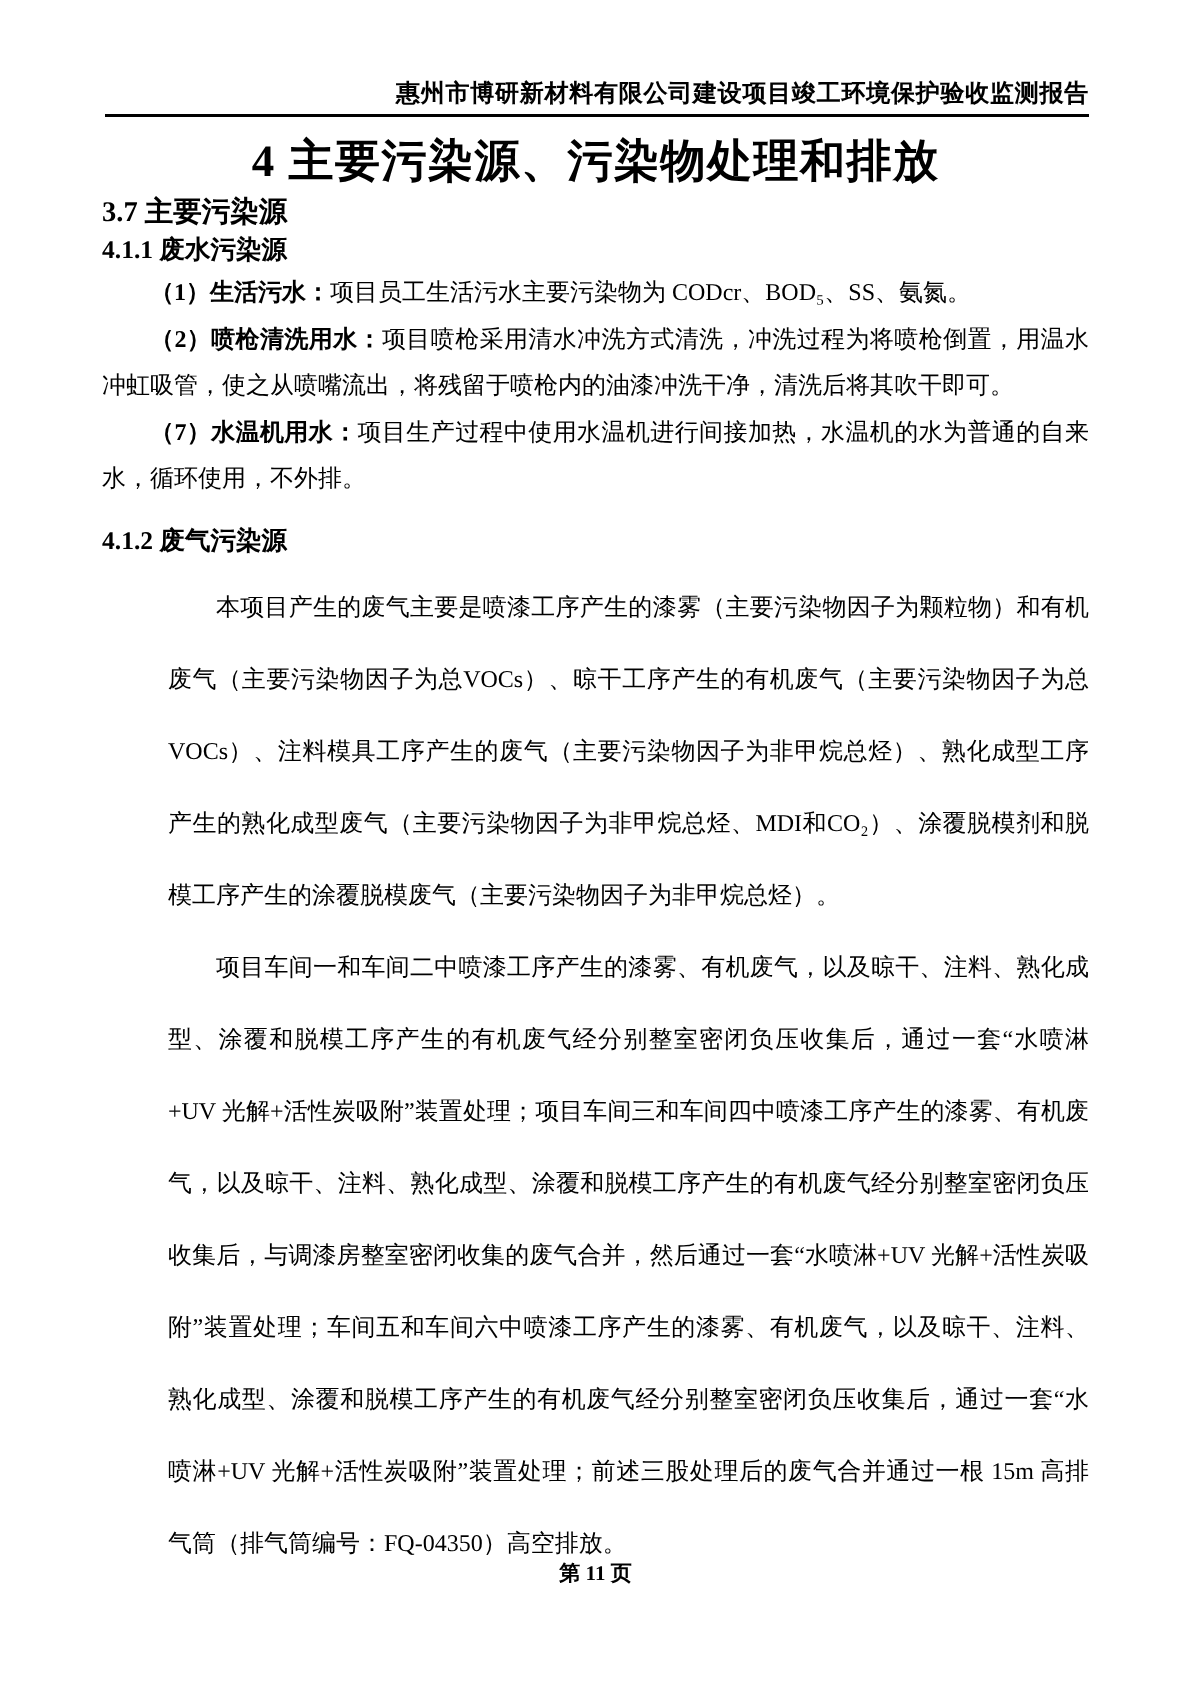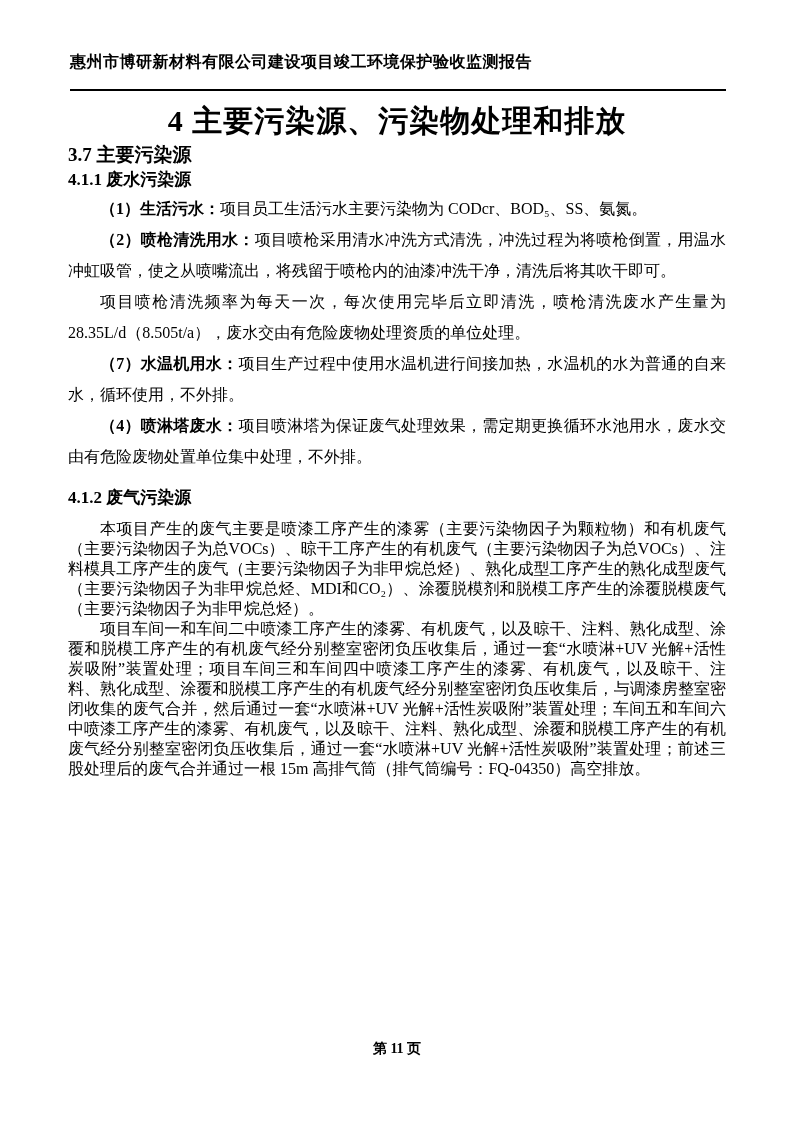--- a/index.html
+++ b/index.html
@@ -12,25 +12,25 @@
     width: 794px;
     height: 1123px;
     background: #ffffff;
     color: #000000;
     font-family: "Liberation Serif", "DejaVu Serif", serif;
     overflow: hidden;
     box-sizing: border-box;
   }
   .header {
     margin: 52px 68px 0 70px;
-    text-align: left;
+    text-align: right;
     font-size: 16px;
     font-weight: bold;
     letter-spacing: 0.5px;
-    padding-bottom: 16px;
+    padding-bottom: 3px;
     border-bottom: 2px solid #000000;
   }
   .chapter-title {
     font-size: 30px;
     font-weight: bold;
     text-align: center;
     letter-spacing: 1px;
     margin: 12px 68px 4px 68px;
     line-height: 1.2;
   }
@@ -53,21 +53,22 @@
     margin: 16px 0 10px 0;
   }
   p.body {
     font-size: 16px;
     line-height: 31px;
     margin: 0;
     text-align: justify;
     text-indent: 2em;
   }
   .sec-gas p.body {
-    line-height: 20px;
+    line-height: 48px;
+    margin-left: 44px;
   }
   .lead {
     font-weight: bold;
   }
   .footer {
     position: absolute;
     left: 0;
     right: 0;
     top: 1040px;
     text-align: center;
@@ -91,25 +92,23 @@
     <div class="h2">3.7 主要污染源</div>
 
     <div class="sec-ww">
       <div class="h3">4.1.1 废水污染源</div>
 
       <p class="body"><span class="lead">（1）生活污水：</span><span>项目员工生活污水主要污染物为 CODcr、BOD₅、SS、氨氮。</span></p>
 
 
       <p class="body"><span class="lead">（2）喷枪清洗用水：</span><span>项目喷枪采用清水冲洗方式清洗，冲洗过程为将喷枪倒置，用温水冲虹吸管，使之从喷嘴流出，将残留于喷枪内的油漆冲洗干净，清洗后将其吹干即可。</span></p>
 
-      <p class="body"><span class="lead"></span><span>项目喷枪清洗频率为每天一次，每次使用完毕后立即清洗，喷枪清洗废水产生量为 28.35L/d（8.505t/a），废水交由有危险废物处理资质的单位处理。</span></p>
 
       <p class="body"><span class="lead">（7）水温机用水：</span><span>项目生产过程中使用水温机进行间接加热，水温机的水为普通的自来水，循环使用，不外排。</span></p>
 
-      <p class="body"><span class="lead">（4）喷淋塔废水：</span><span>项目喷淋塔为保证废气处理效果，需定期更换循环水池用水，废水交由有危险废物处置单位集中处理，不外排。</span></p>
     </div>
 
     <div class="sec-gas">
       <div class="h3 gas">4.1.2 废气污染源</div>
 
       <p class="body"><span class="lead"></span><span>本项目产生的废气主要是喷漆工序产生的漆雾（主要污染物因子为颗粒物）和有机废气（主要污染物因子为总VOCs）、晾干工序产生的有机废气（主要污染物因子为总VOCs）、注料模具工序产生的废气（主要污染物因子为非甲烷总烃）、熟化成型工序产生的熟化成型废气（主要污染物因子为非甲烷总烃、MDI和CO₂）、涂覆脱模剂和脱模工序产生的涂覆脱模废气（主要污染物因子为非甲烷总烃）。</span></p>
 
       <p class="body"><span class="lead"></span><span>项目车间一和车间二中喷漆工序产生的漆雾、有机废气，以及晾干、注料、熟化成型、涂覆和脱模工序产生的有机废气经分别整室密闭负压收集后，通过一套“水喷淋+UV 光解+活性炭吸附”装置处理；项目车间三和车间四中喷漆工序产生的漆雾、有机废气，以及晾干、注料、熟化成型、涂覆和脱模工序产生的有机废气经分别整室密闭负压收集后，与调漆房整室密闭收集的废气合并，然后通过一套“水喷淋+UV 光解+活性炭吸附”装置处理；车间五和车间六中喷漆工序产生的漆雾、有机废气，以及晾干、注料、熟化成型、涂覆和脱模工序产生的有机废气经分别整室密闭负压收集后，通过一套“水喷淋+UV 光解+活性炭吸附”装置处理；前述三股处理后的废气合并通过一根 15m 高排气筒（排气筒编号：FQ-04350）高空排放。</span></p>
     </div>
 

